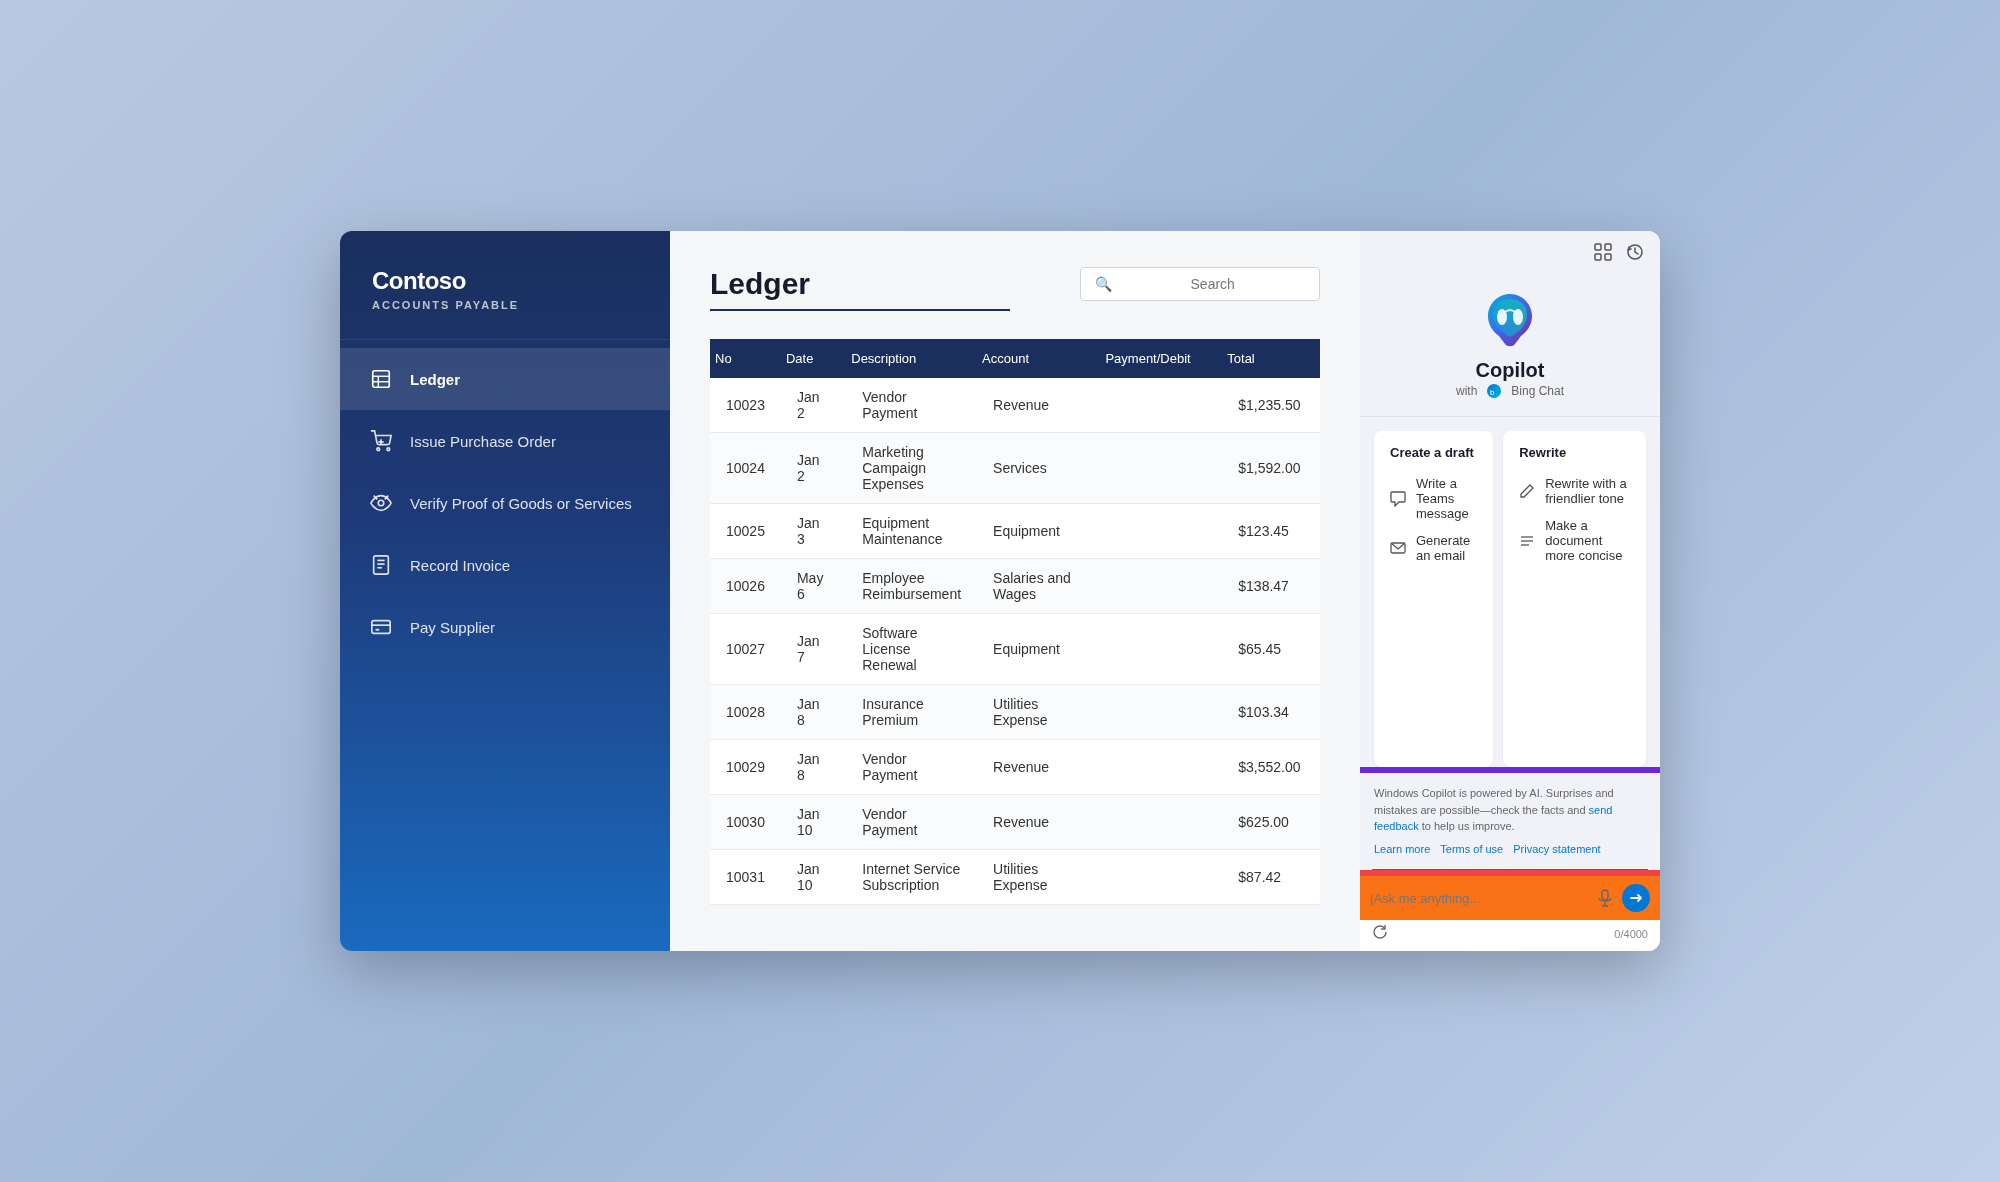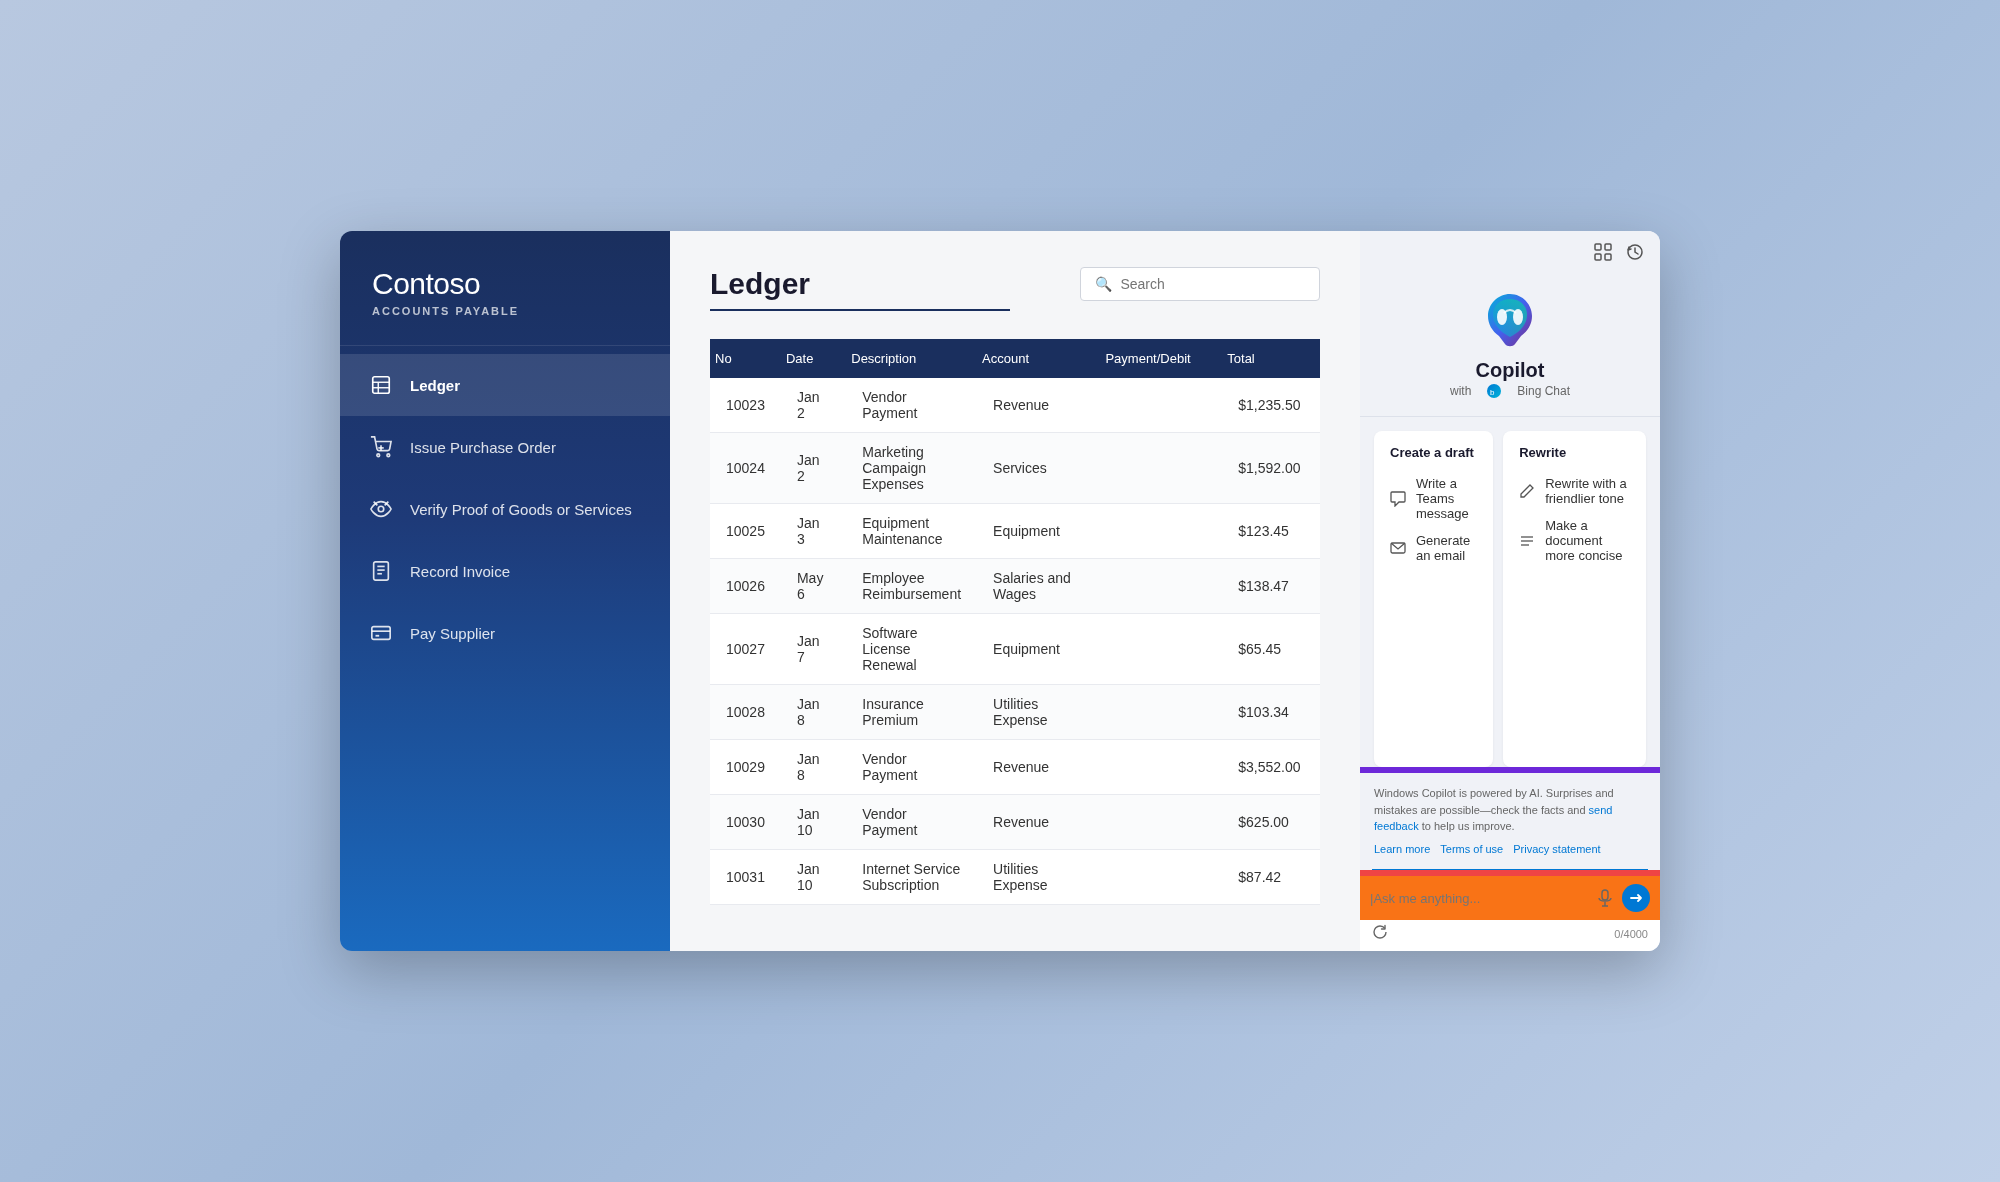--- a/index.html
+++ b/index.html
@@ -27,22 +27,22 @@
       display: flex;
       flex-direction: column;
       padding: 0;
       flex-shrink: 0;
     }
     .sidebar-header {
       padding: 36px 32px 28px 32px;
       border-bottom: 1px solid rgba(255,255,255,0.1);
     }
     .sidebar-logo {
-      font-size: 30px;
-      font-weight: 400;
+      font-size: 24px;
+      font-weight: 700;
       color: #ffffff;
       letter-spacing: -0.5px;
     }
     .sidebar-subtitle {
       font-size: 11px;
       font-weight: 600;
       color: rgba(255,255,255,0.7);
       letter-spacing: 2px;
       margin-top: 4px;
       text-transform: uppercase;
@@ -123,20 +123,21 @@
       width: 240px;
       gap: 8px;
     }
     .search-box input {
       border: none;
       outline: none;
       font-size: 14px;
       color: #3b82f6;
       width: 100%;
       background: transparent;
+      text-align: center;
     }
     .search-icon-inline {
       color: #888;
       font-size: 14px;
     }
     
     .ledger-table {
       width: 100%;
       border-collapse: collapse;
     }
@@ -212,21 +213,21 @@
     .copilot-name {
       font-size: 20px;
       font-weight: 600;
       color: #1a1a2e;
     }
     .copilot-with {
       font-size: 12px;
       color: #666;
       display: flex;
       align-items: center;
-      gap: 16px;
+      gap: 10px;
       margin-top: 2px;
     }
     .bing-icon {
       width: 14px;
       height: 14px;
       border-radius: 50%;
       background: linear-gradient(135deg, #0078d4, #00b4d8);
       display: inline-flex;
       align-items: center;
       justify-content: center;

